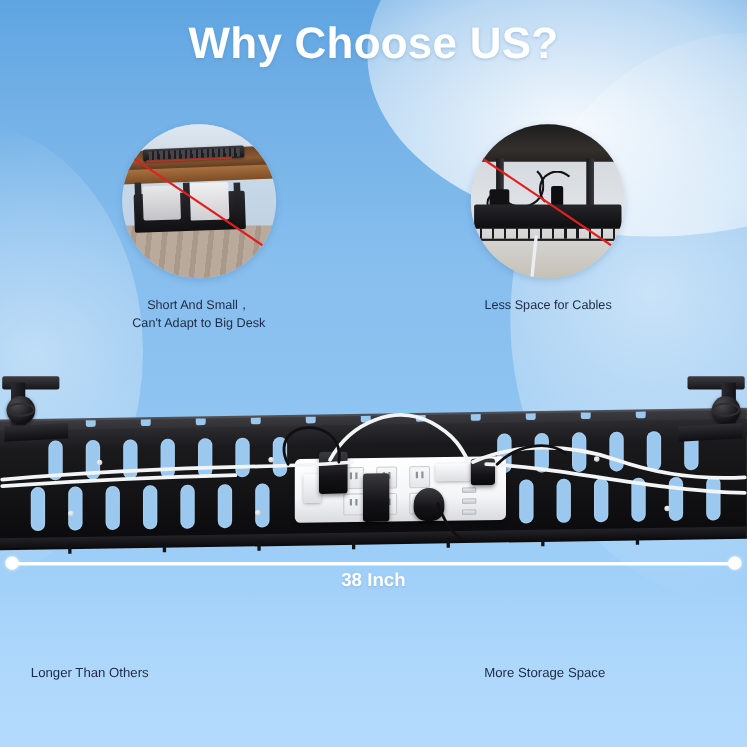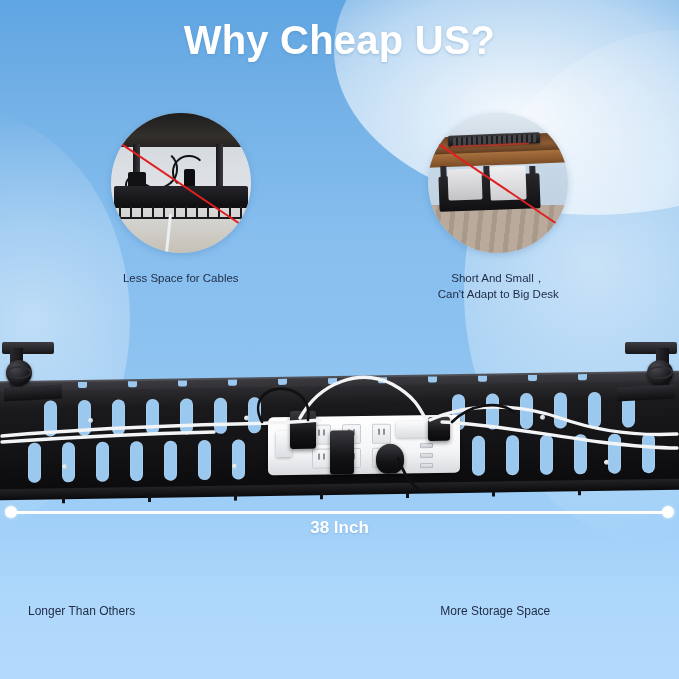--- a/index.html
+++ b/index.html
@@ -322,40 +322,23 @@
 
 <div class="bg">
   <div class="swoosh swoosh-tl2"></div>
   <div class="swoosh swoosh-tl"></div>
   <div class="swoosh swoosh-tr"></div>
   <div class="swoosh swoosh-r"></div>
   <div class="swoosh swoosh-l"></div>
   <div class="glow-bottom"></div>
 </div>
 
-<div class="title">Why Cheap US?</div>
+<div class="title">Why Choose US?</div>
 
 <div class="circle-row">
-
-  <div class="circle-item">
-    <div class="photo-circle p2">
-      <div class="underTop"></div>
-      <div class="legL"></div>
-      <div class="legR"></div>
-      <div class="w w1"></div>
-      <div class="w w2"></div>
-      <div class="w w3"></div>
-      <div class="plugA"></div>
-      <div class="plugB"></div>
-      <div class="basket"></div>
-      <div class="cblWhite"></div>
-      <div class="strike"></div>
-    </div>
-    <div class="cap">Less Space for Cables</div>
-  </div>
 
   <div class="circle-item">
     <div class="photo-circle p1">
       <div class="wall"></div>
       <div class="floor"></div>
       <div class="deskTop"></div>
       <div class="kbd"></div>
       <div class="kbdRed"></div>
       <div class="deskEdge"></div>
       <div class="tray"></div>
@@ -363,20 +346,37 @@
       <div class="psu2"></div>
       <div class="post" style="left:9%"></div>
       <div class="post" style="left:40%"></div>
       <div class="post" style="left:73%"></div>
       <div class="strike"></div>
     </div>
     <div class="cap">Short And Small，
 Can't Adapt to Big Desk</div>
   </div>
 
+  <div class="circle-item">
+    <div class="photo-circle p2">
+      <div class="underTop"></div>
+      <div class="legL"></div>
+      <div class="legR"></div>
+      <div class="w w1"></div>
+      <div class="w w2"></div>
+      <div class="w w3"></div>
+      <div class="plugA"></div>
+      <div class="plugB"></div>
+      <div class="basket"></div>
+      <div class="cblWhite"></div>
+      <div class="strike"></div>
+    </div>
+    <div class="cap">Less Space for Cables</div>
+  </div>
+
 
 </div>
 
 <div class="product">
 
   <div class="tray-lip"></div>
   <div class="tray-backwall"></div>
   <div class="tray-body"></div>
   <div class="tray-bottom"></div>
 

